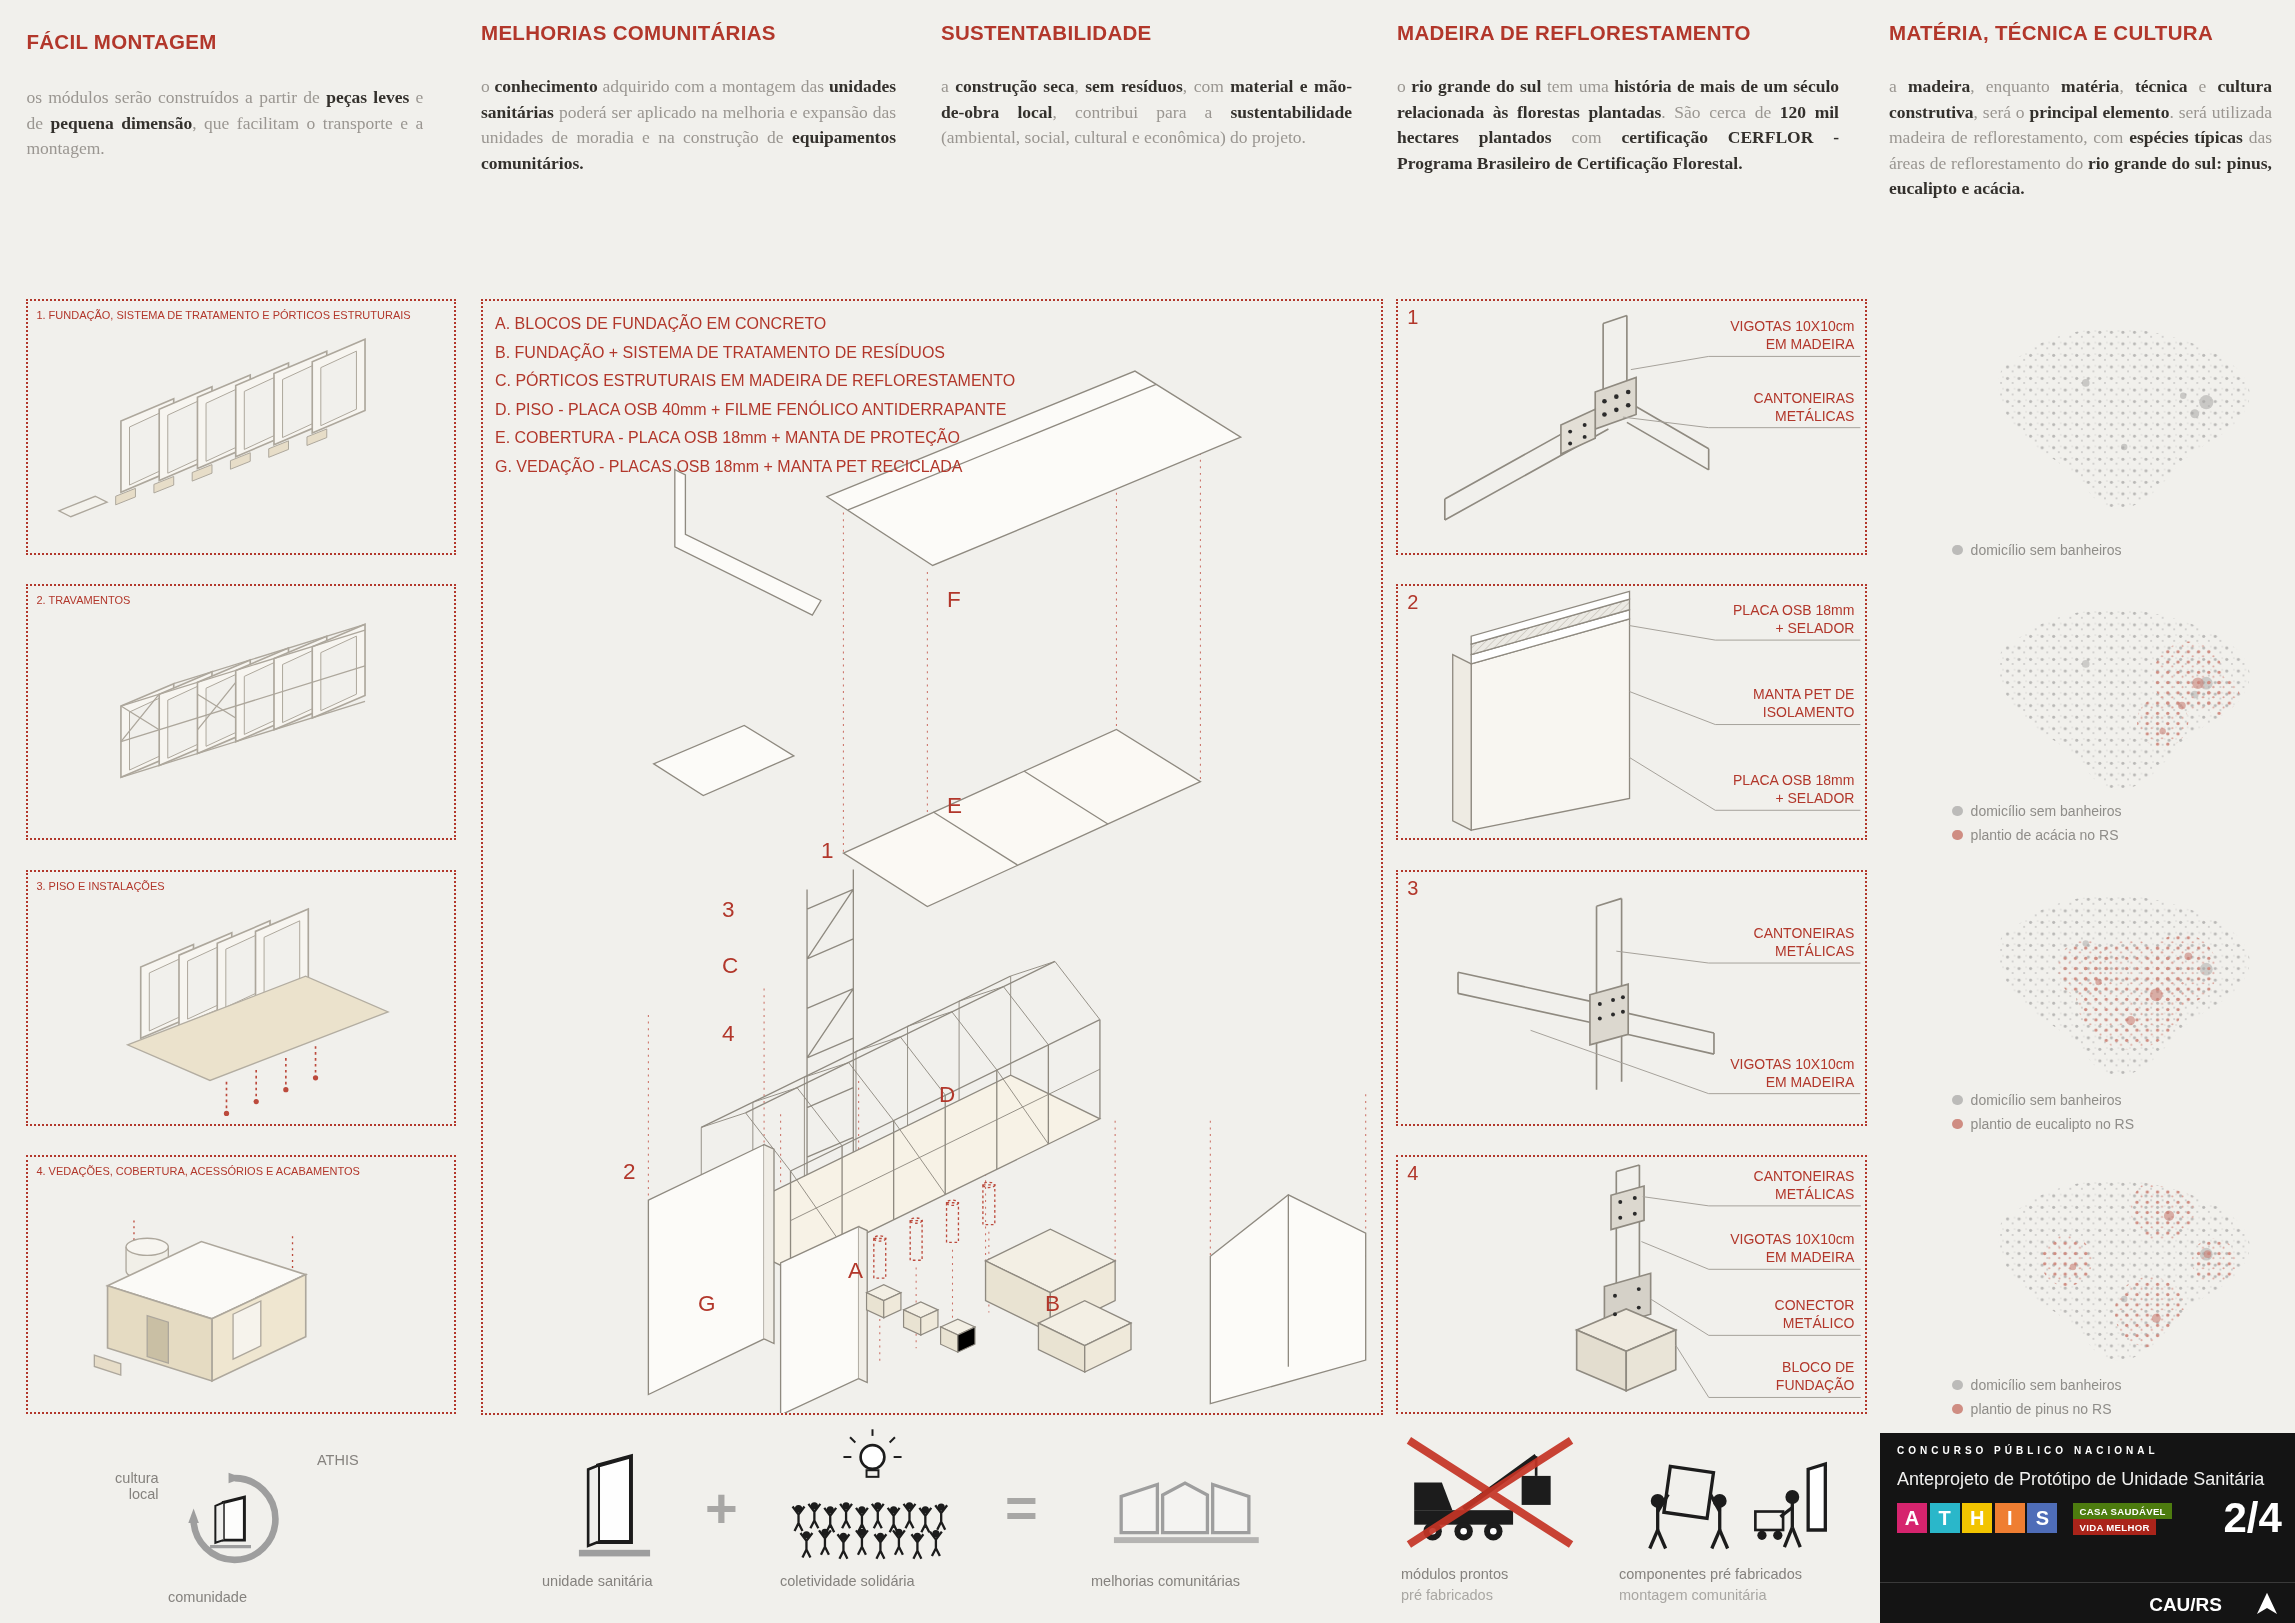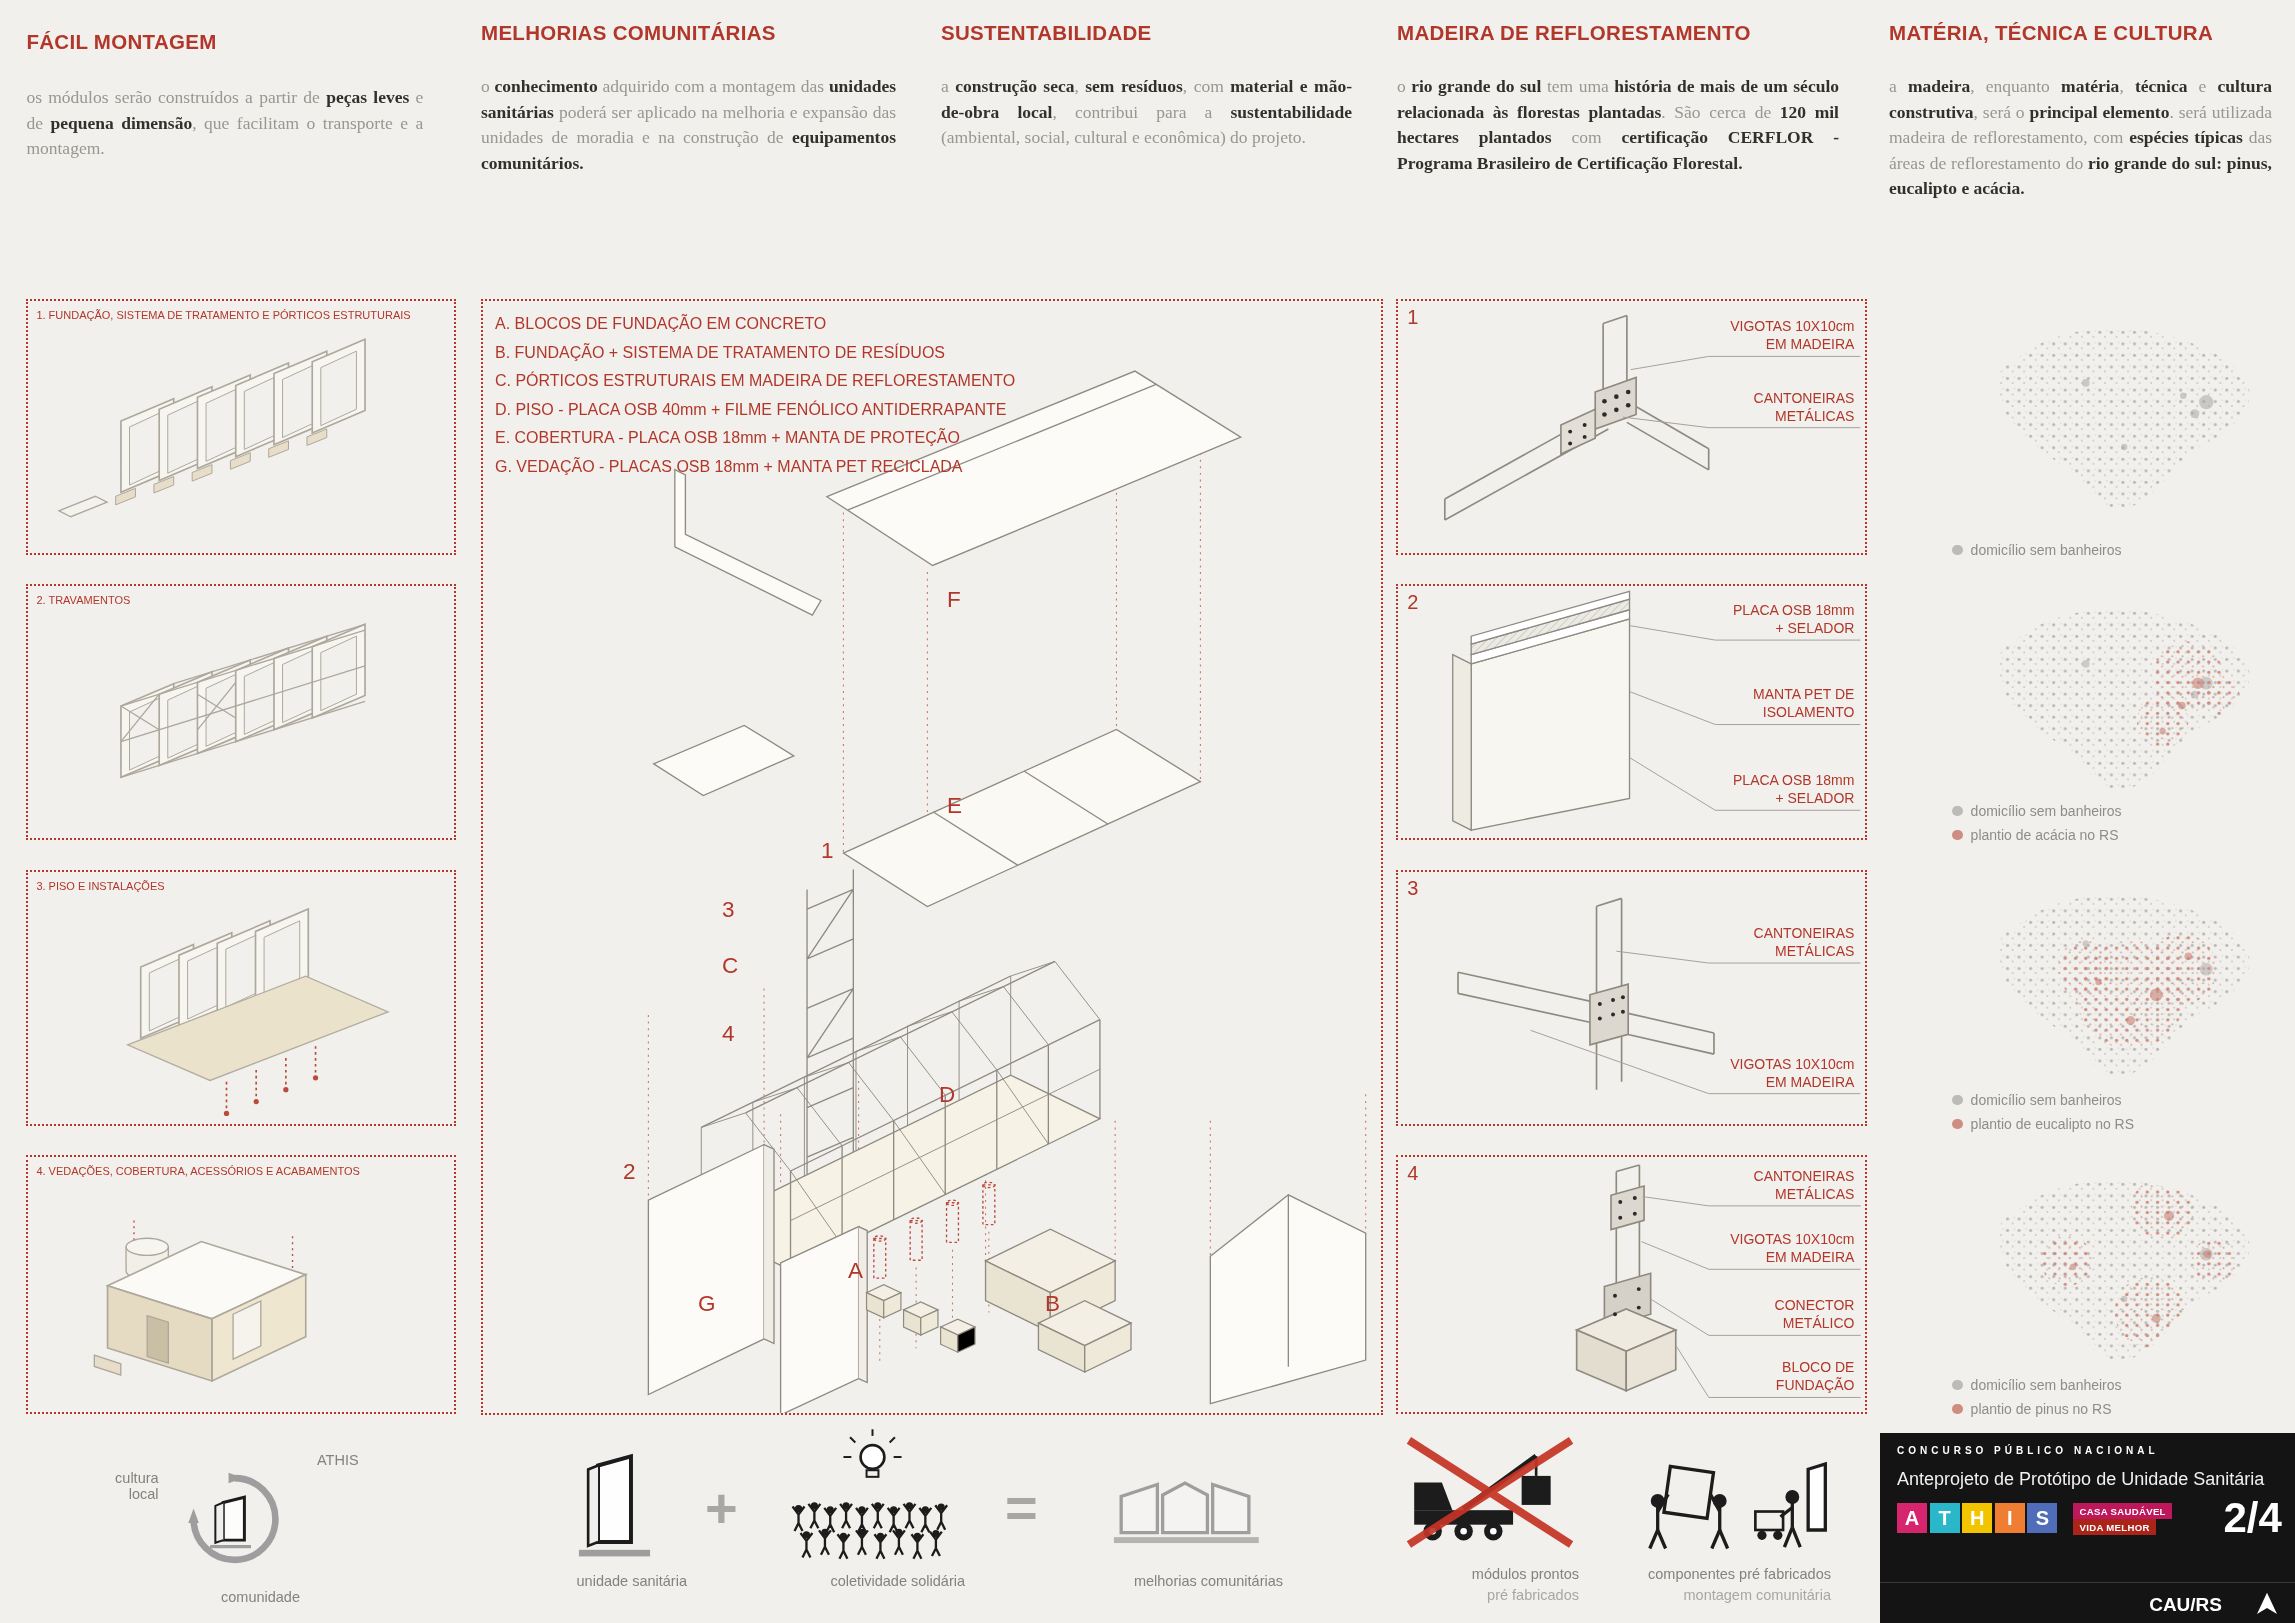--- a/index.html
+++ b/index.html
@@ -13,33 +13,33 @@
   .boxsvg{position:absolute;left:0;top:0;z-index:1}
   .legend{position:absolute;top:9.3px;left:12px;list-style:none;color:#b2372b;font-family:"Liberation Sans",sans-serif;font-size:16px;line-height:1.78;z-index:3}
   .axl{position:absolute;color:#b2372b;font-family:"Liberation Sans",sans-serif;font-size:22.5px;z-index:4}
   .dnum{position:absolute;top:5.3px;left:9.3px;color:#b2372b;font-family:"Liberation Sans",sans-serif;font-size:20px;z-index:3}
   .dlabel{position:absolute;right:10.6px;width:126px;text-align:right;color:#b2372b;font-family:"Liberation Sans",sans-serif;font-size:14px;line-height:1.28;z-index:3}
   .map-block{position:absolute}
   .map-legend{position:absolute;left:56px;display:flex;align-items:center;gap:8px;font-family:"Liberation Sans",sans-serif;font-size:14px;color:#8f8d89;white-space:nowrap}
   .dot{width:10.6px;height:10.6px;border-radius:50%;display:inline-block;flex:0 0 auto}
   .dot-gray{background:#bcbbb9}
   .dot-red{background:#cf8d82}
-  .cap{position:absolute;font-family:"Liberation Sans",sans-serif;font-size:14.5px;color:#85827e;text-align:right}
+  .cap{position:absolute;font-family:"Liberation Sans",sans-serif;font-size:14.5px;color:#85827e;text-align:left}
   .cap2{color:#a9a7a3}
   .opsign{position:absolute;font-family:"Liberation Sans",sans-serif;font-size:56px;font-weight:bold;color:#a8a7a5}
   .icon-block{position:absolute}
   .footer{position:absolute;background:#141414;color:#fff;font-family:"Liberation Sans",sans-serif}
   .f-contest{position:absolute;left:17px;top:12px;font-size:10px;font-weight:bold;letter-spacing:4px;color:#ffffff}
   .f-sub{position:absolute;left:17px;top:36px;font-size:18px;color:#f0f0ef}
   .athis-row{position:absolute;left:17px;top:70px;display:flex;gap:2.6px}
   .al{width:30px;height:30px;display:flex;align-items:center;justify-content:center;font-size:20px;font-weight:bold;color:#fff}
   .a0{background:#d6246e}.a1{background:#2ab7ca}.a2{background:#f2c400}.a3{background:#ef7e32}.a4{background:#4f6db8}
   .badge{position:absolute;left:193px;top:70px}
   .badge div{color:#fff;font-size:9.6px;font-weight:bold;letter-spacing:0.3px;padding:2.6px 6.6px;width:max-content}
-  .badge .b1{background:#be185d}
+  .badge .b1{background:#4d7c0f}
   .badge .b2{background:#aa241a}
   .f-page{position:absolute;right:13.2px;top:61px;font-size:42px;font-weight:bold;color:#fff}
   .f-bar{position:absolute;left:0;bottom:0;width:100%;height:41px;border-top:1.3px solid #3a3a3a}
   .f-org{position:absolute;right:73px;top:10.6px;font-size:19px;font-weight:bold;color:#fff}
   .f-mark{position:absolute;right:14.5px;top:6.6px}
 </style>
 </head>
 <body>
 
 <div class="board">

